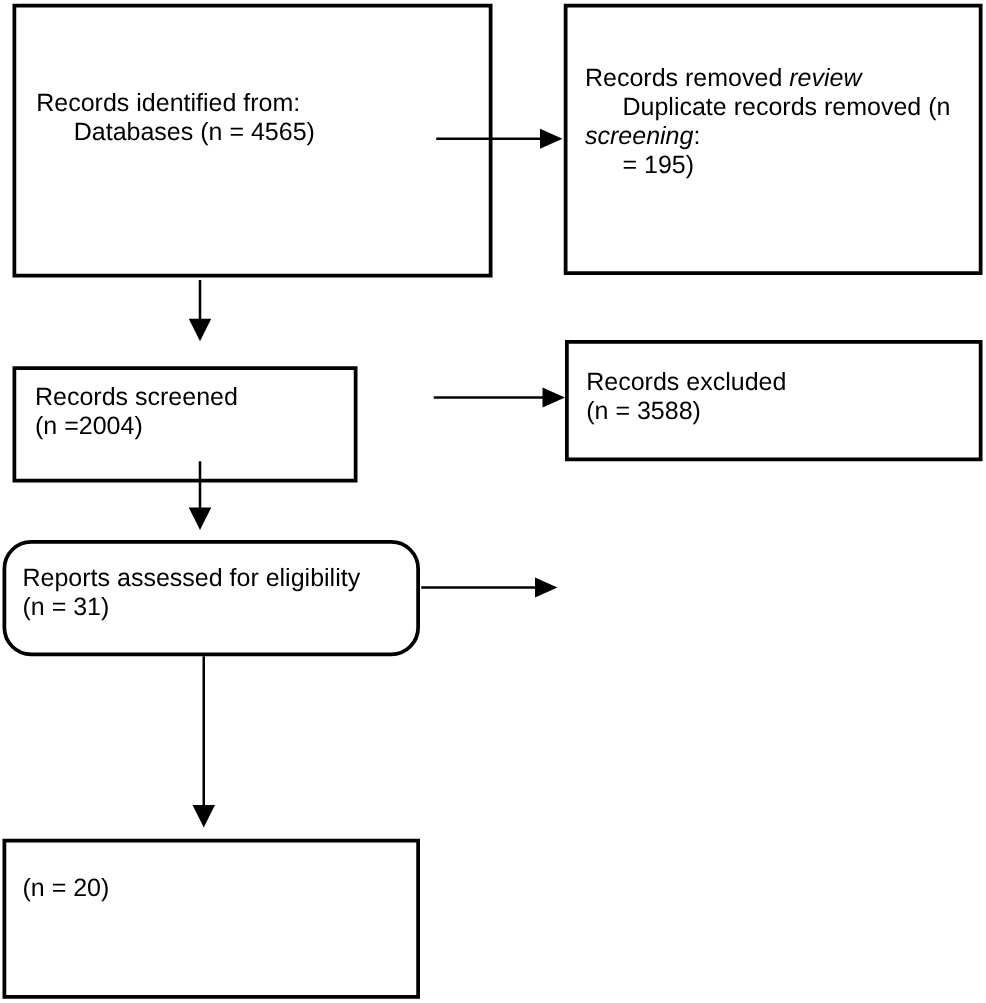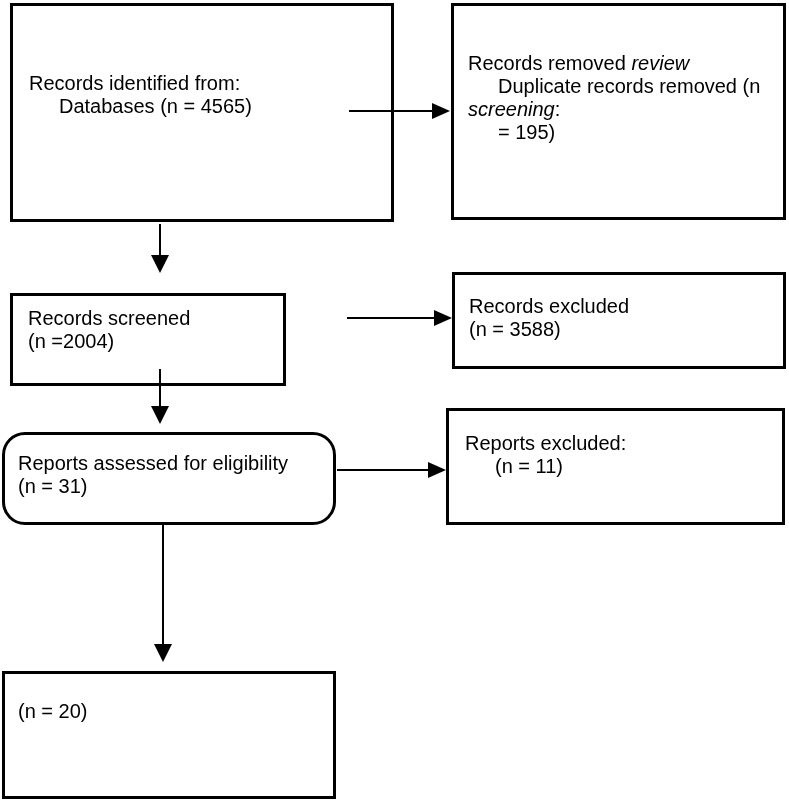--- a/index.html
+++ b/index.html
@@ -69,24 +69,20 @@
   <div class="box b-rec-excluded">
     <div class="ln">Records excluded</div>
     <div class="ln">(n = 3588)</div>
   </div>
 
   <div class="box b-assessed">
     <div class="ln">Reports assessed for eligibility</div>
     <div class="ln">(n = 31)</div>
   </div>
 
-  <div class="box b-rep-excluded">
-    <div class="ln">Reports excluded:</div>
-    <div class="ln indent">(n = 11)</div>
-  </div>
 
   <div class="box b-included">
     <div class="ln">(n = 20)</div>
   </div>
 
   <svg id="arrows" viewBox="0 0 789 802" xmlns="http://www.w3.org/2000/svg">
 
     <g>
       <line x1="349" y1="111" x2="434" y2="111"></line>
       <polygon points="450,111 432,103 432,119"></polygon>

